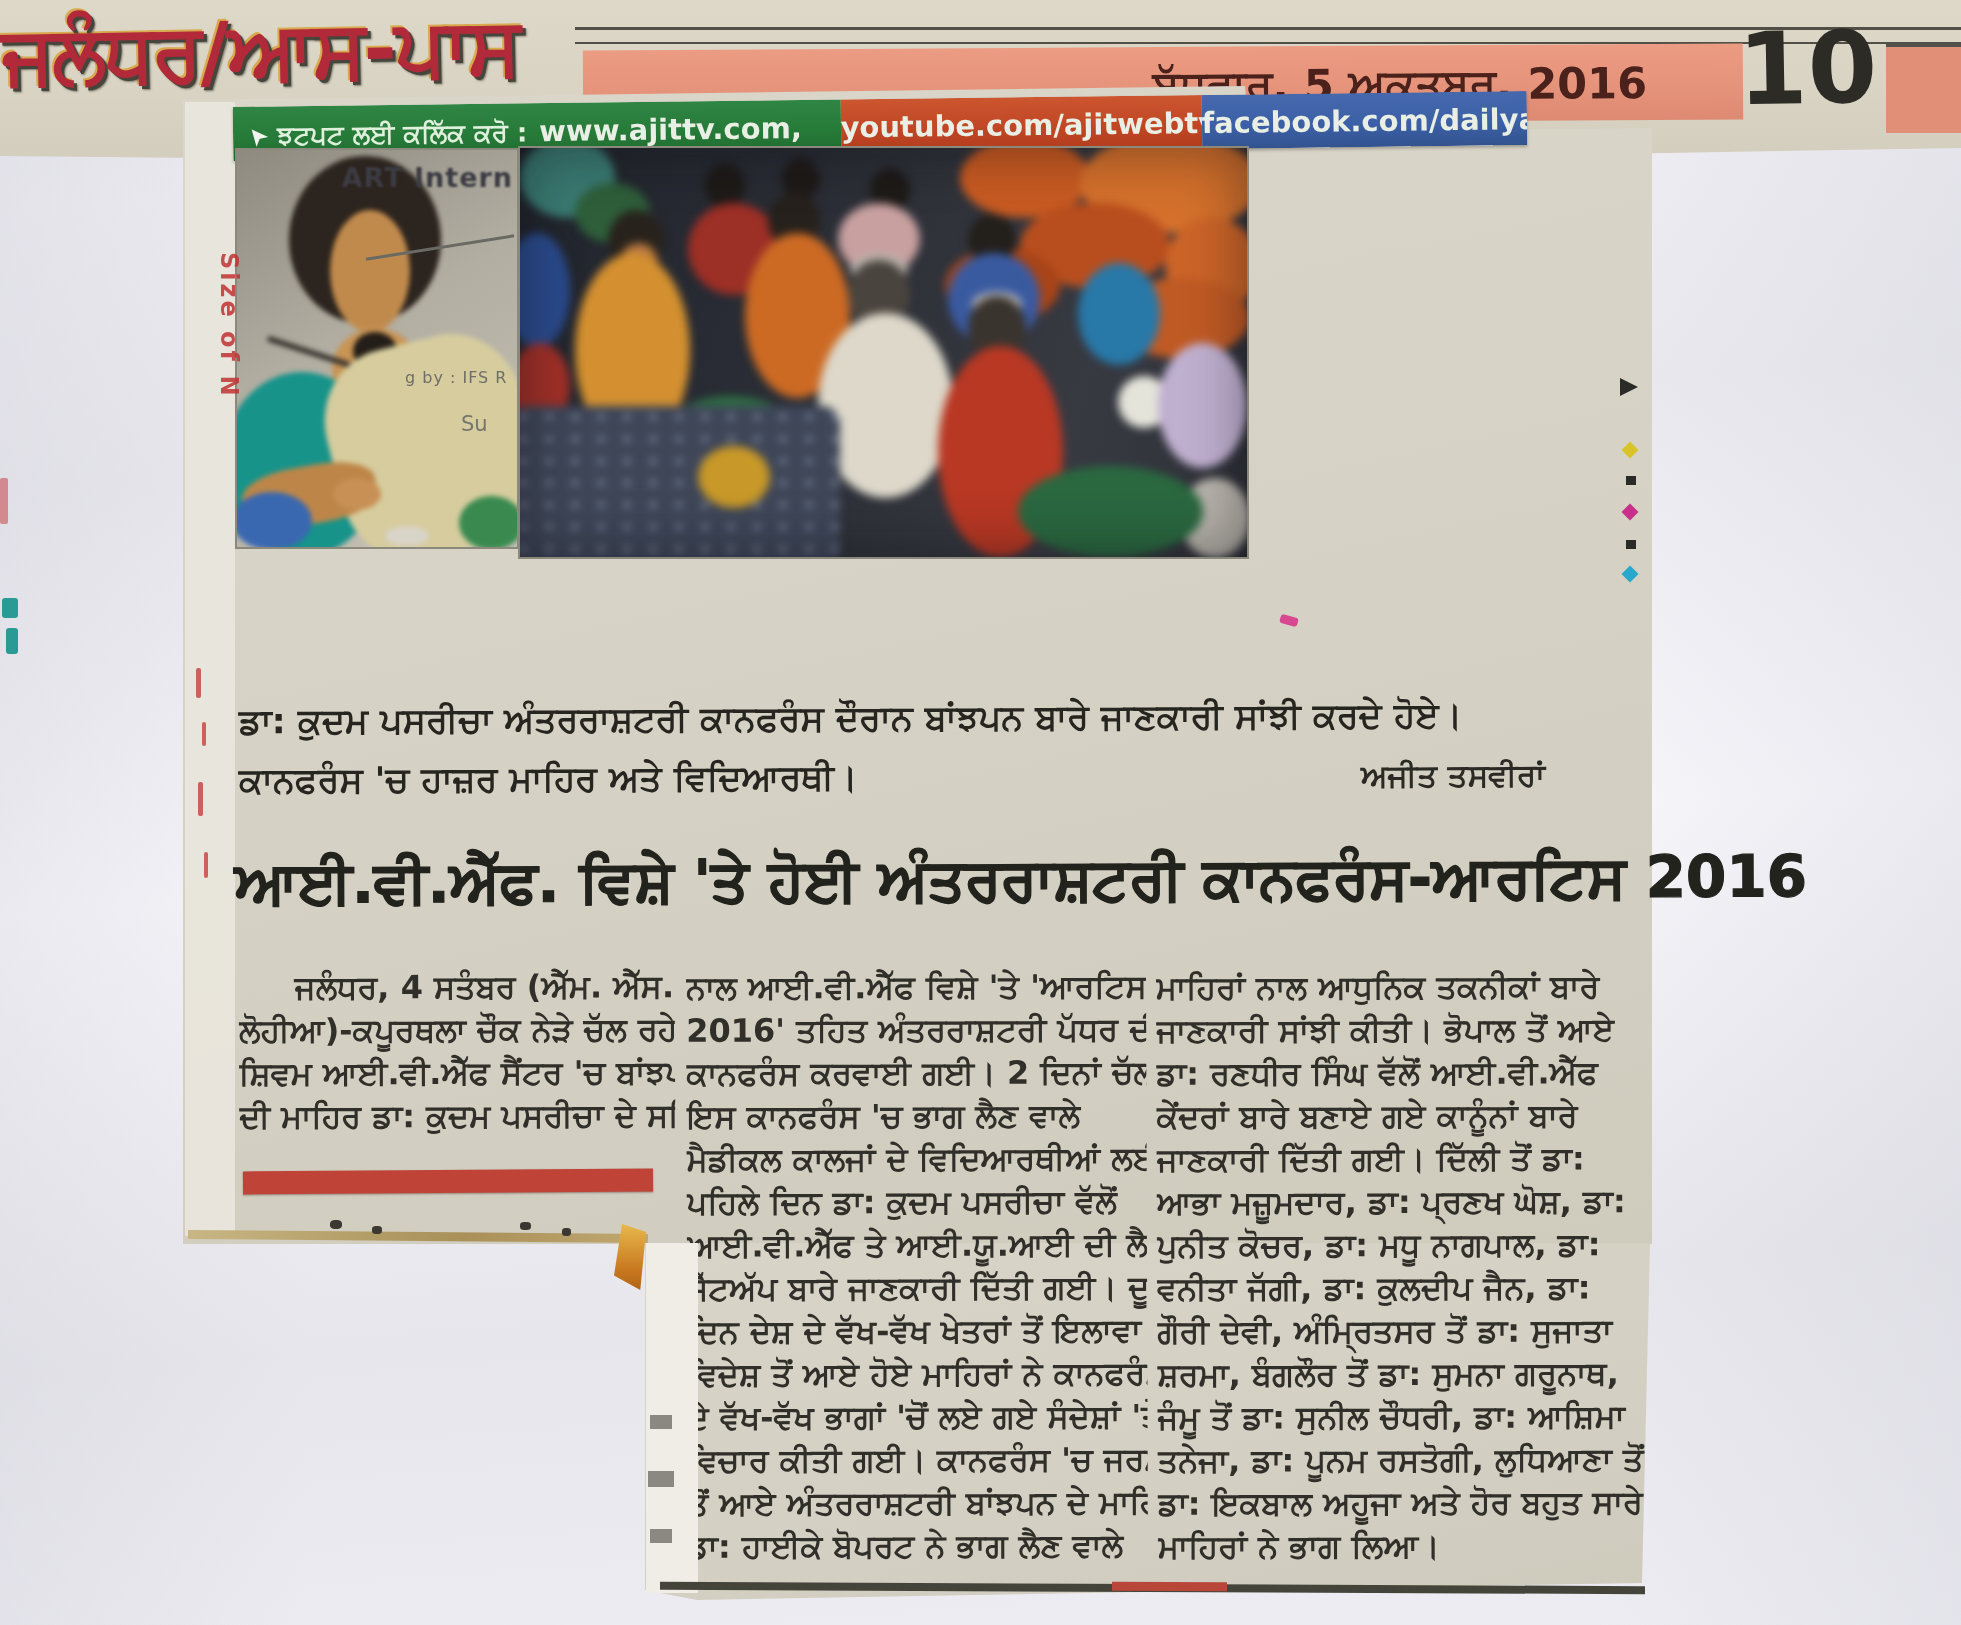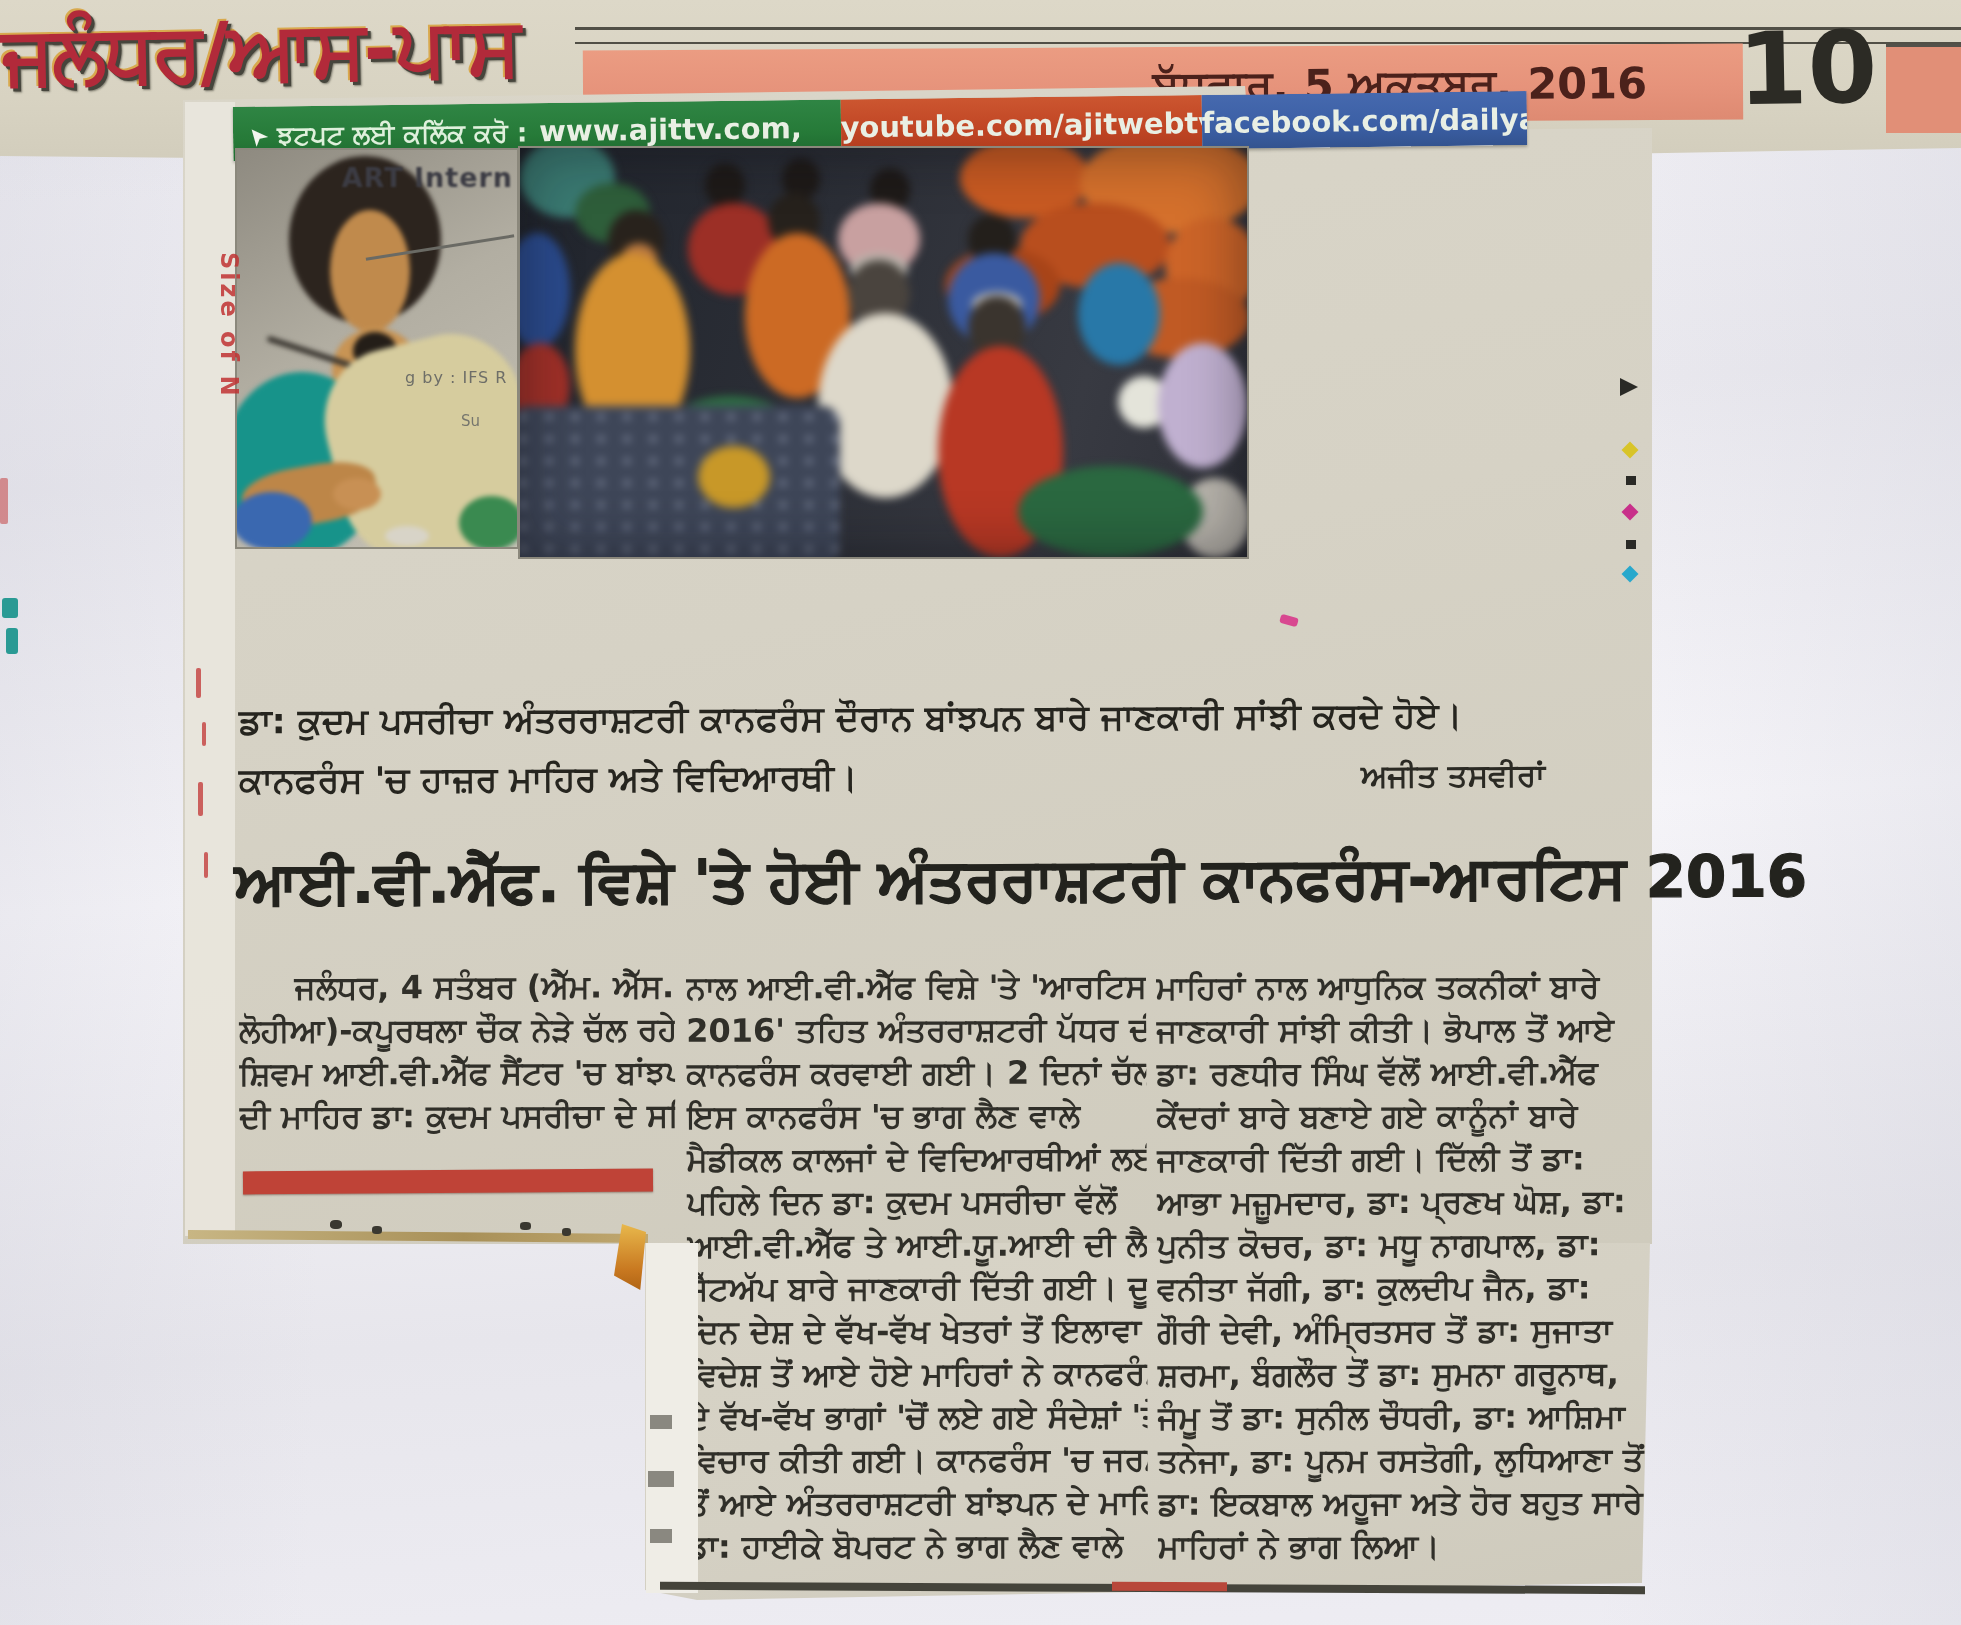--- a/index.html
+++ b/index.html
@@ -73,21 +73,21 @@
 
   
   .photo{overflow:hidden;outline:2px solid #8b887c;}
   .photo .blobs{position:absolute;left:0;top:0;width:100%;height:100%;filter:blur(4px);}
   .photo-left{left:237px;top:150px;width:280px;height:397px;
     background:linear-gradient(150deg,#8e8a80 0%,#b2aea2 45%,#c6c2b6 100%);}
   .photo-left .blobs{filter:blur(2.5px);}
   .banner-text{position:absolute;right:4px;top:12px;font-size:27px;font-weight:bold;color:#3c3c44;filter:blur(.8px);letter-spacing:1px;}
   .banner-line{position:absolute;left:128px;top:96px;width:150px;height:3px;background:#6a6a64;transform:rotate(-9deg);}
   .banner-sub{position:absolute;left:168px;top:218px;font-size:16px;color:#6e6e68;filter:blur(.6px);letter-spacing:1px;}
-  .banner-sub2{position:absolute;left:224px;top:262px;font-size:15px;color:#76766e;filter:blur(.6px);}
+  .banner-sub2{position:absolute;left:224px;top:262px;font-size:21px;color:#76766e;filter:blur(.6px);}
   .photo-right{left:520px;top:148px;width:727px;height:409px;
     background:linear-gradient(105deg,#20242c 0%,#2b2e36 40%,#383a42 75%,#2e3038 100%);}
   .carpet{position:absolute;left:-10px;top:258px;width:330px;height:160px;border-radius:18px;
     background-color:#3e4658;background-image:radial-gradient(circle,#8a92a8 2.5px,rgba(0,0,0,0) 3.5px);background-size:26px 22px;}
   .photo-shade{position:absolute;left:0;top:0;width:100%;height:100%;box-shadow:inset 0 0 60px rgba(10,10,16,.45);}
 
   
   .caption-1{left:239px;top:698px;width:1300px;font-size:35px;font-weight:bold;color:#26251f;white-space:nowrap;transform:rotate(-.3deg);}
   .caption-row{left:239px;top:757px;width:1306px;display:flex;justify-content:space-between;align-items:baseline;transform:rotate(-.3deg);}
   .caption-2{font-size:35px;font-weight:bold;color:#26251f;white-space:nowrap;}

